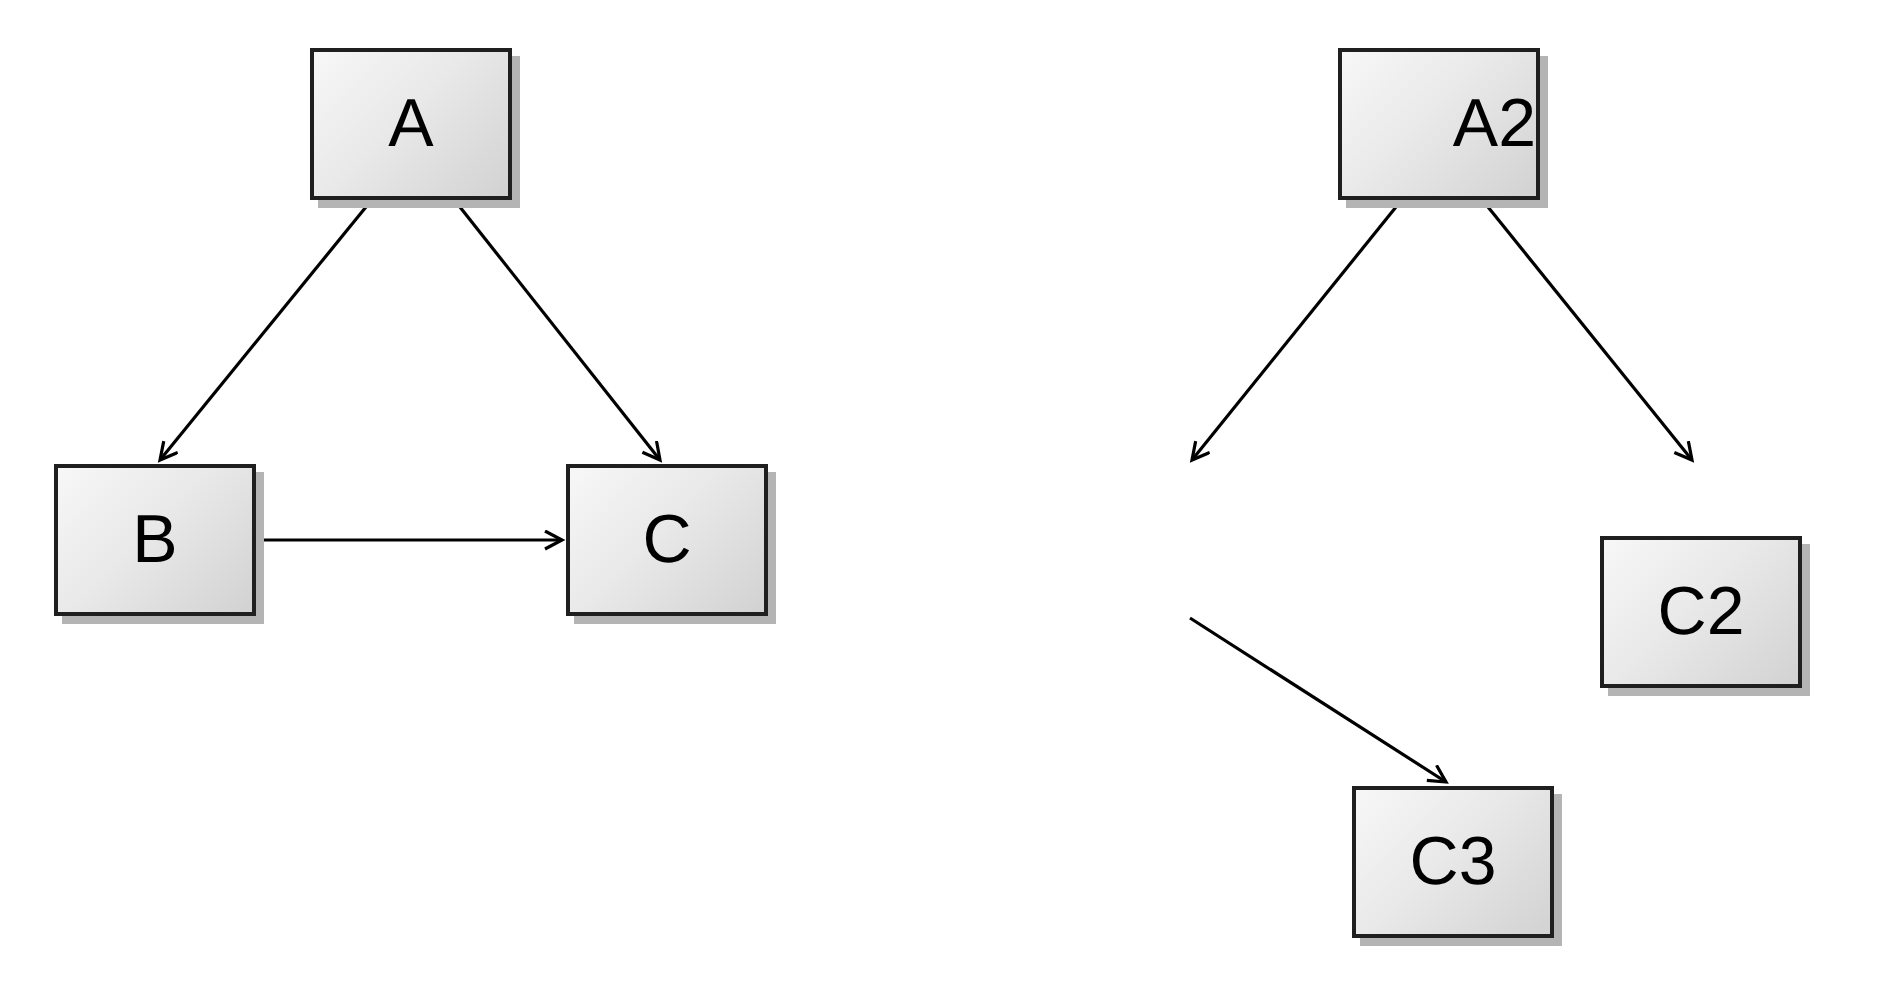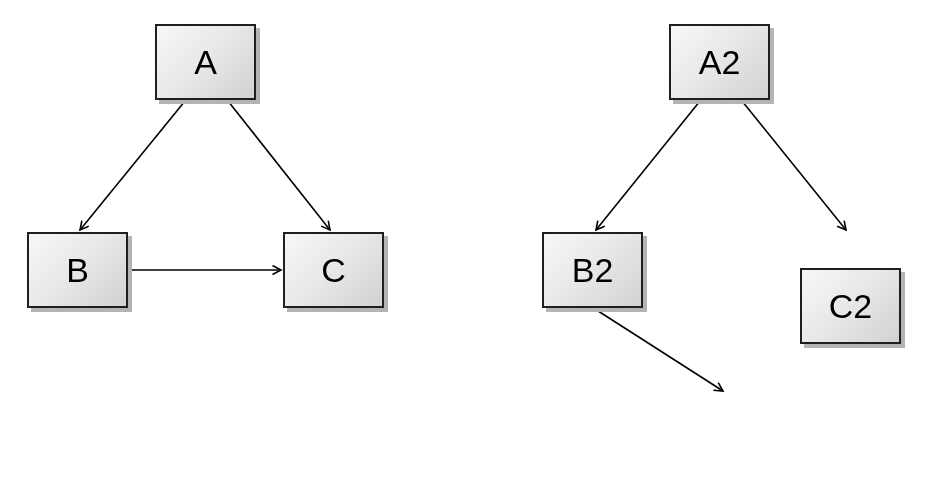--- a/index.html
+++ b/index.html
@@ -79,23 +79,23 @@
   <div class="node" style="left:155px; top:24px;">
     <span class="node-label">A</span>
   </div>
   <div class="node" style="left:27px; top:232px;">
     <span class="node-label">B</span>
   </div>
   <div class="node" style="left:283px; top:232px;">
     <span class="node-label">C</span>
   </div>
 
-  <div class="node" style="left:669px; top:24px;">
+  <div class="node" style="left:669px; top:24px;justify-content:flex-end;">
     <span class="node-label">A2</span>
-  </div>
-  <div class="node" style="left:542px; top:232px;">
-    <span class="node-label">B2</span>
   </div>
   <div class="node" style="left:800px; top:232px;margin-top:36px;">
     <span class="node-label">C2</span>
+  </div>
+  <div class="node" style="left:676px; top:393px;">
+    <span class="node-label">C3</span>
   </div>
 
 </div>
 
 </body></html>

